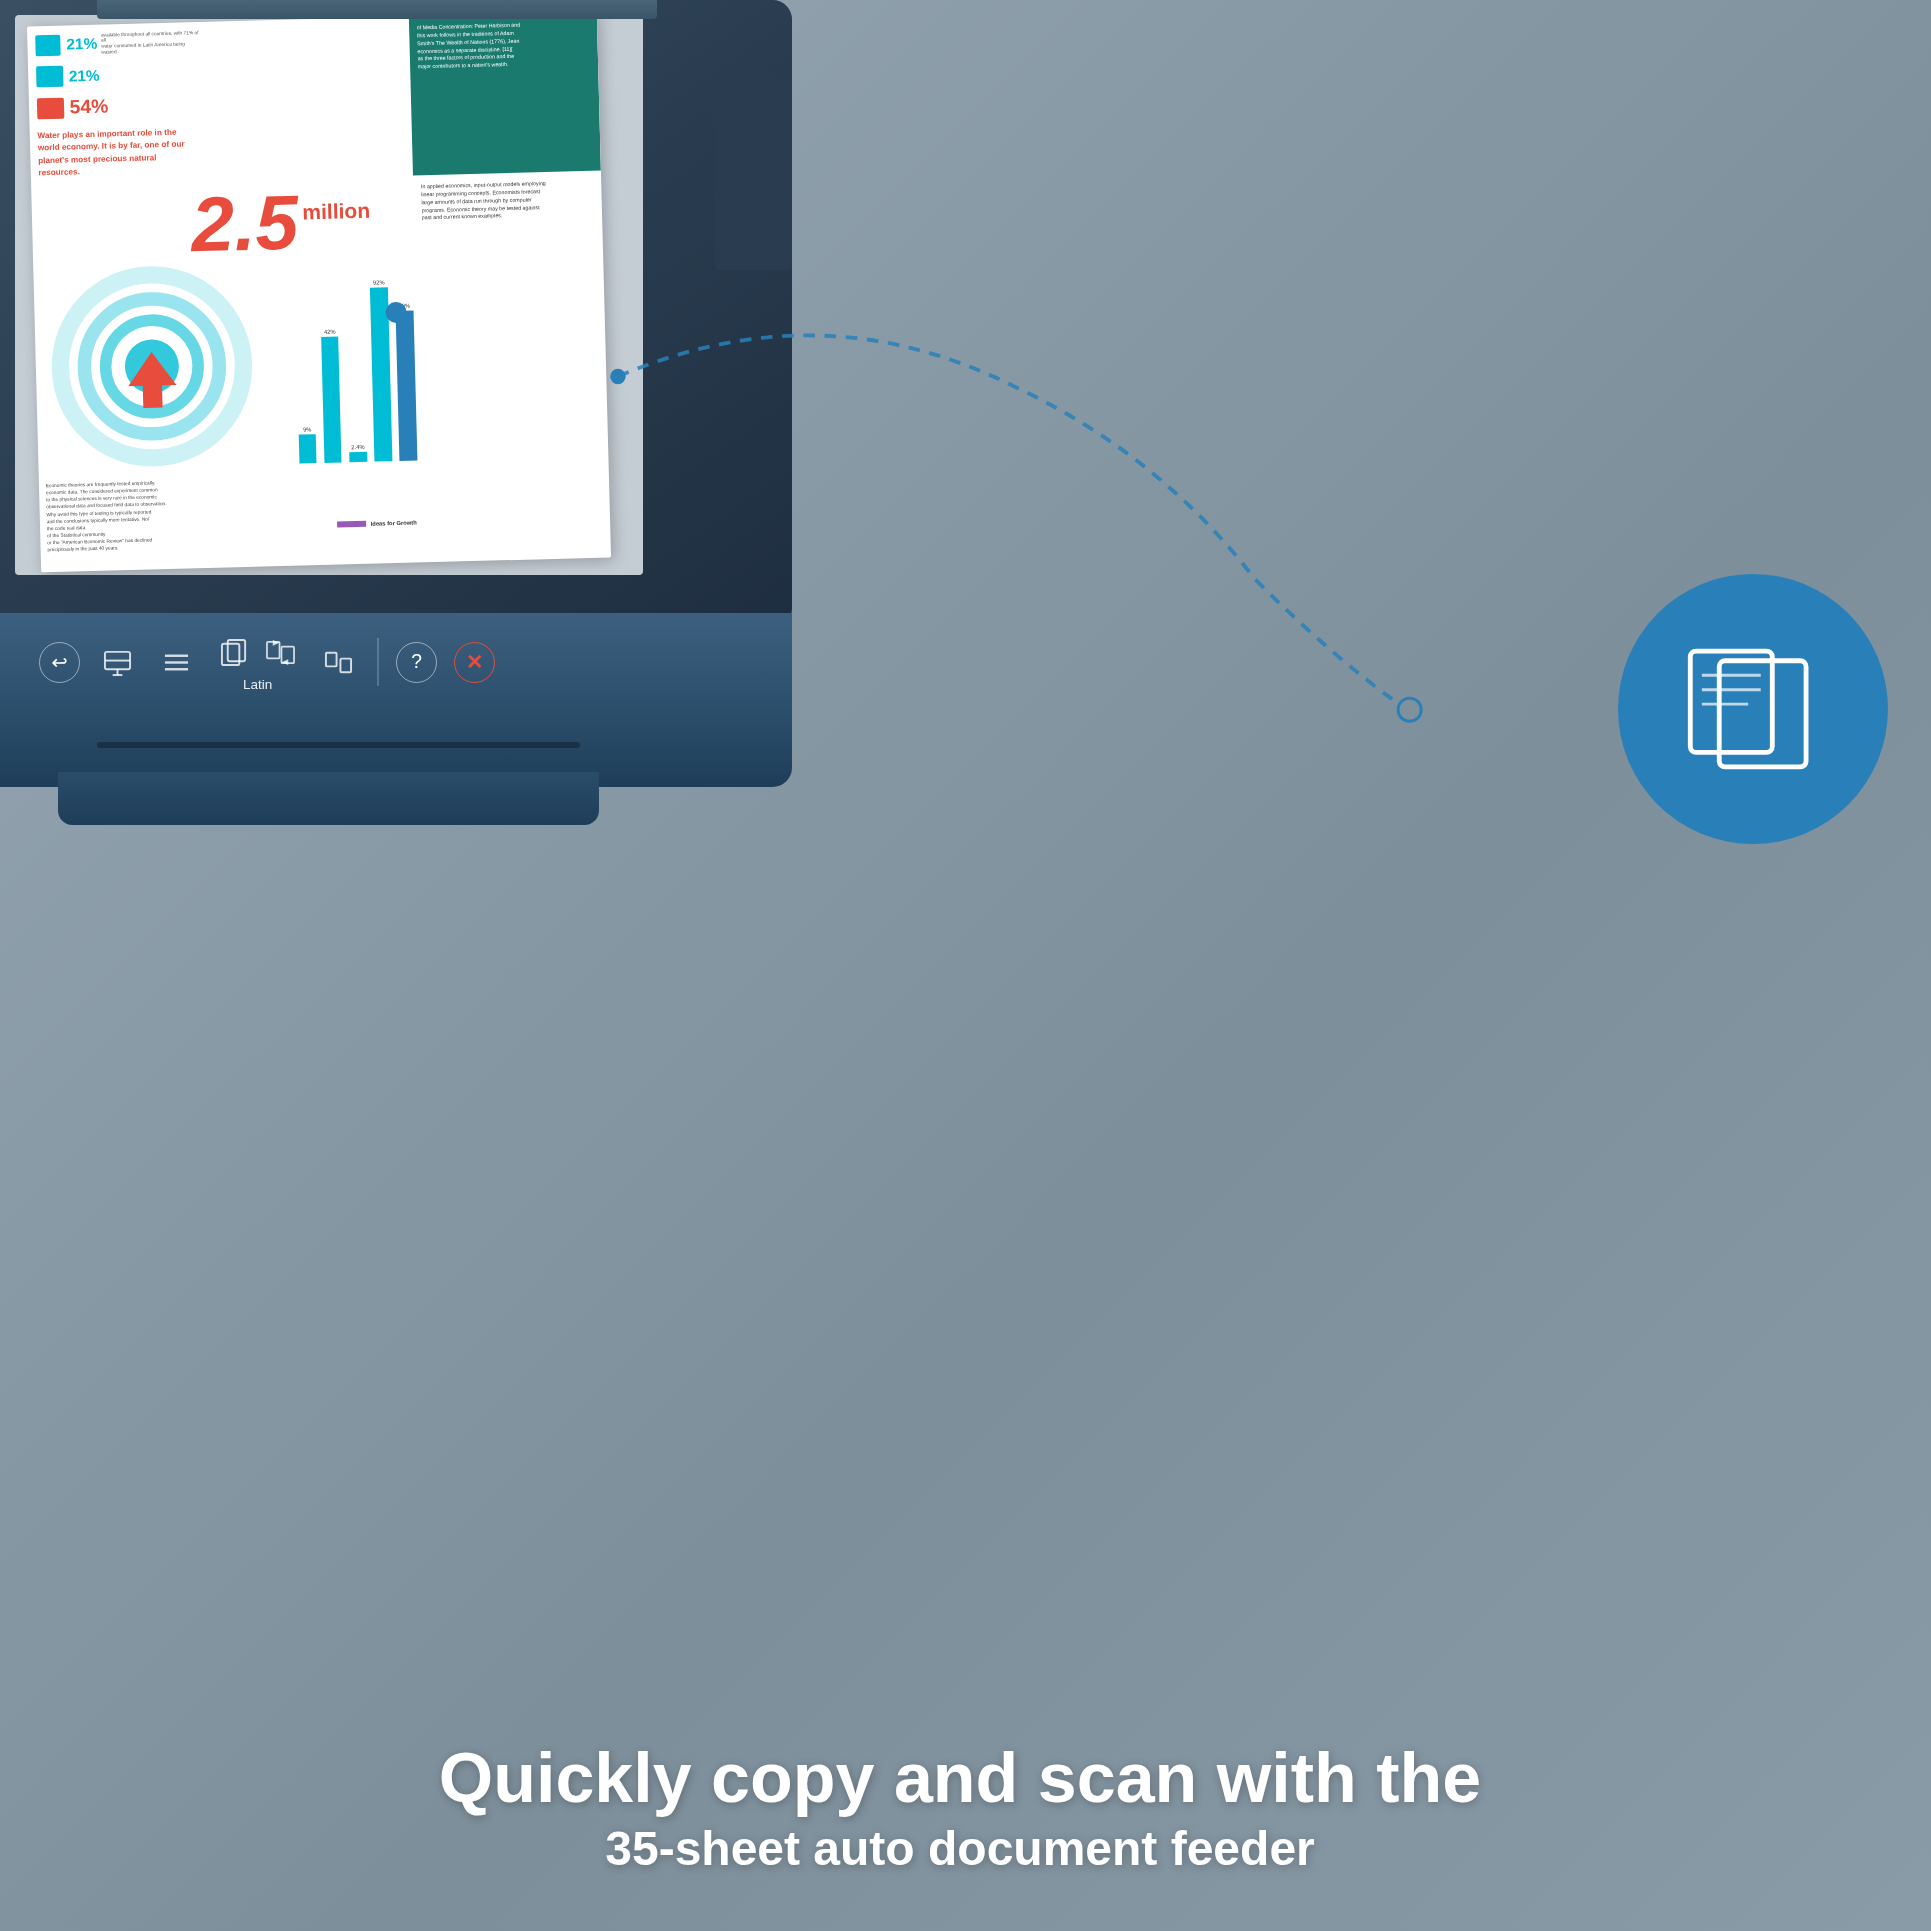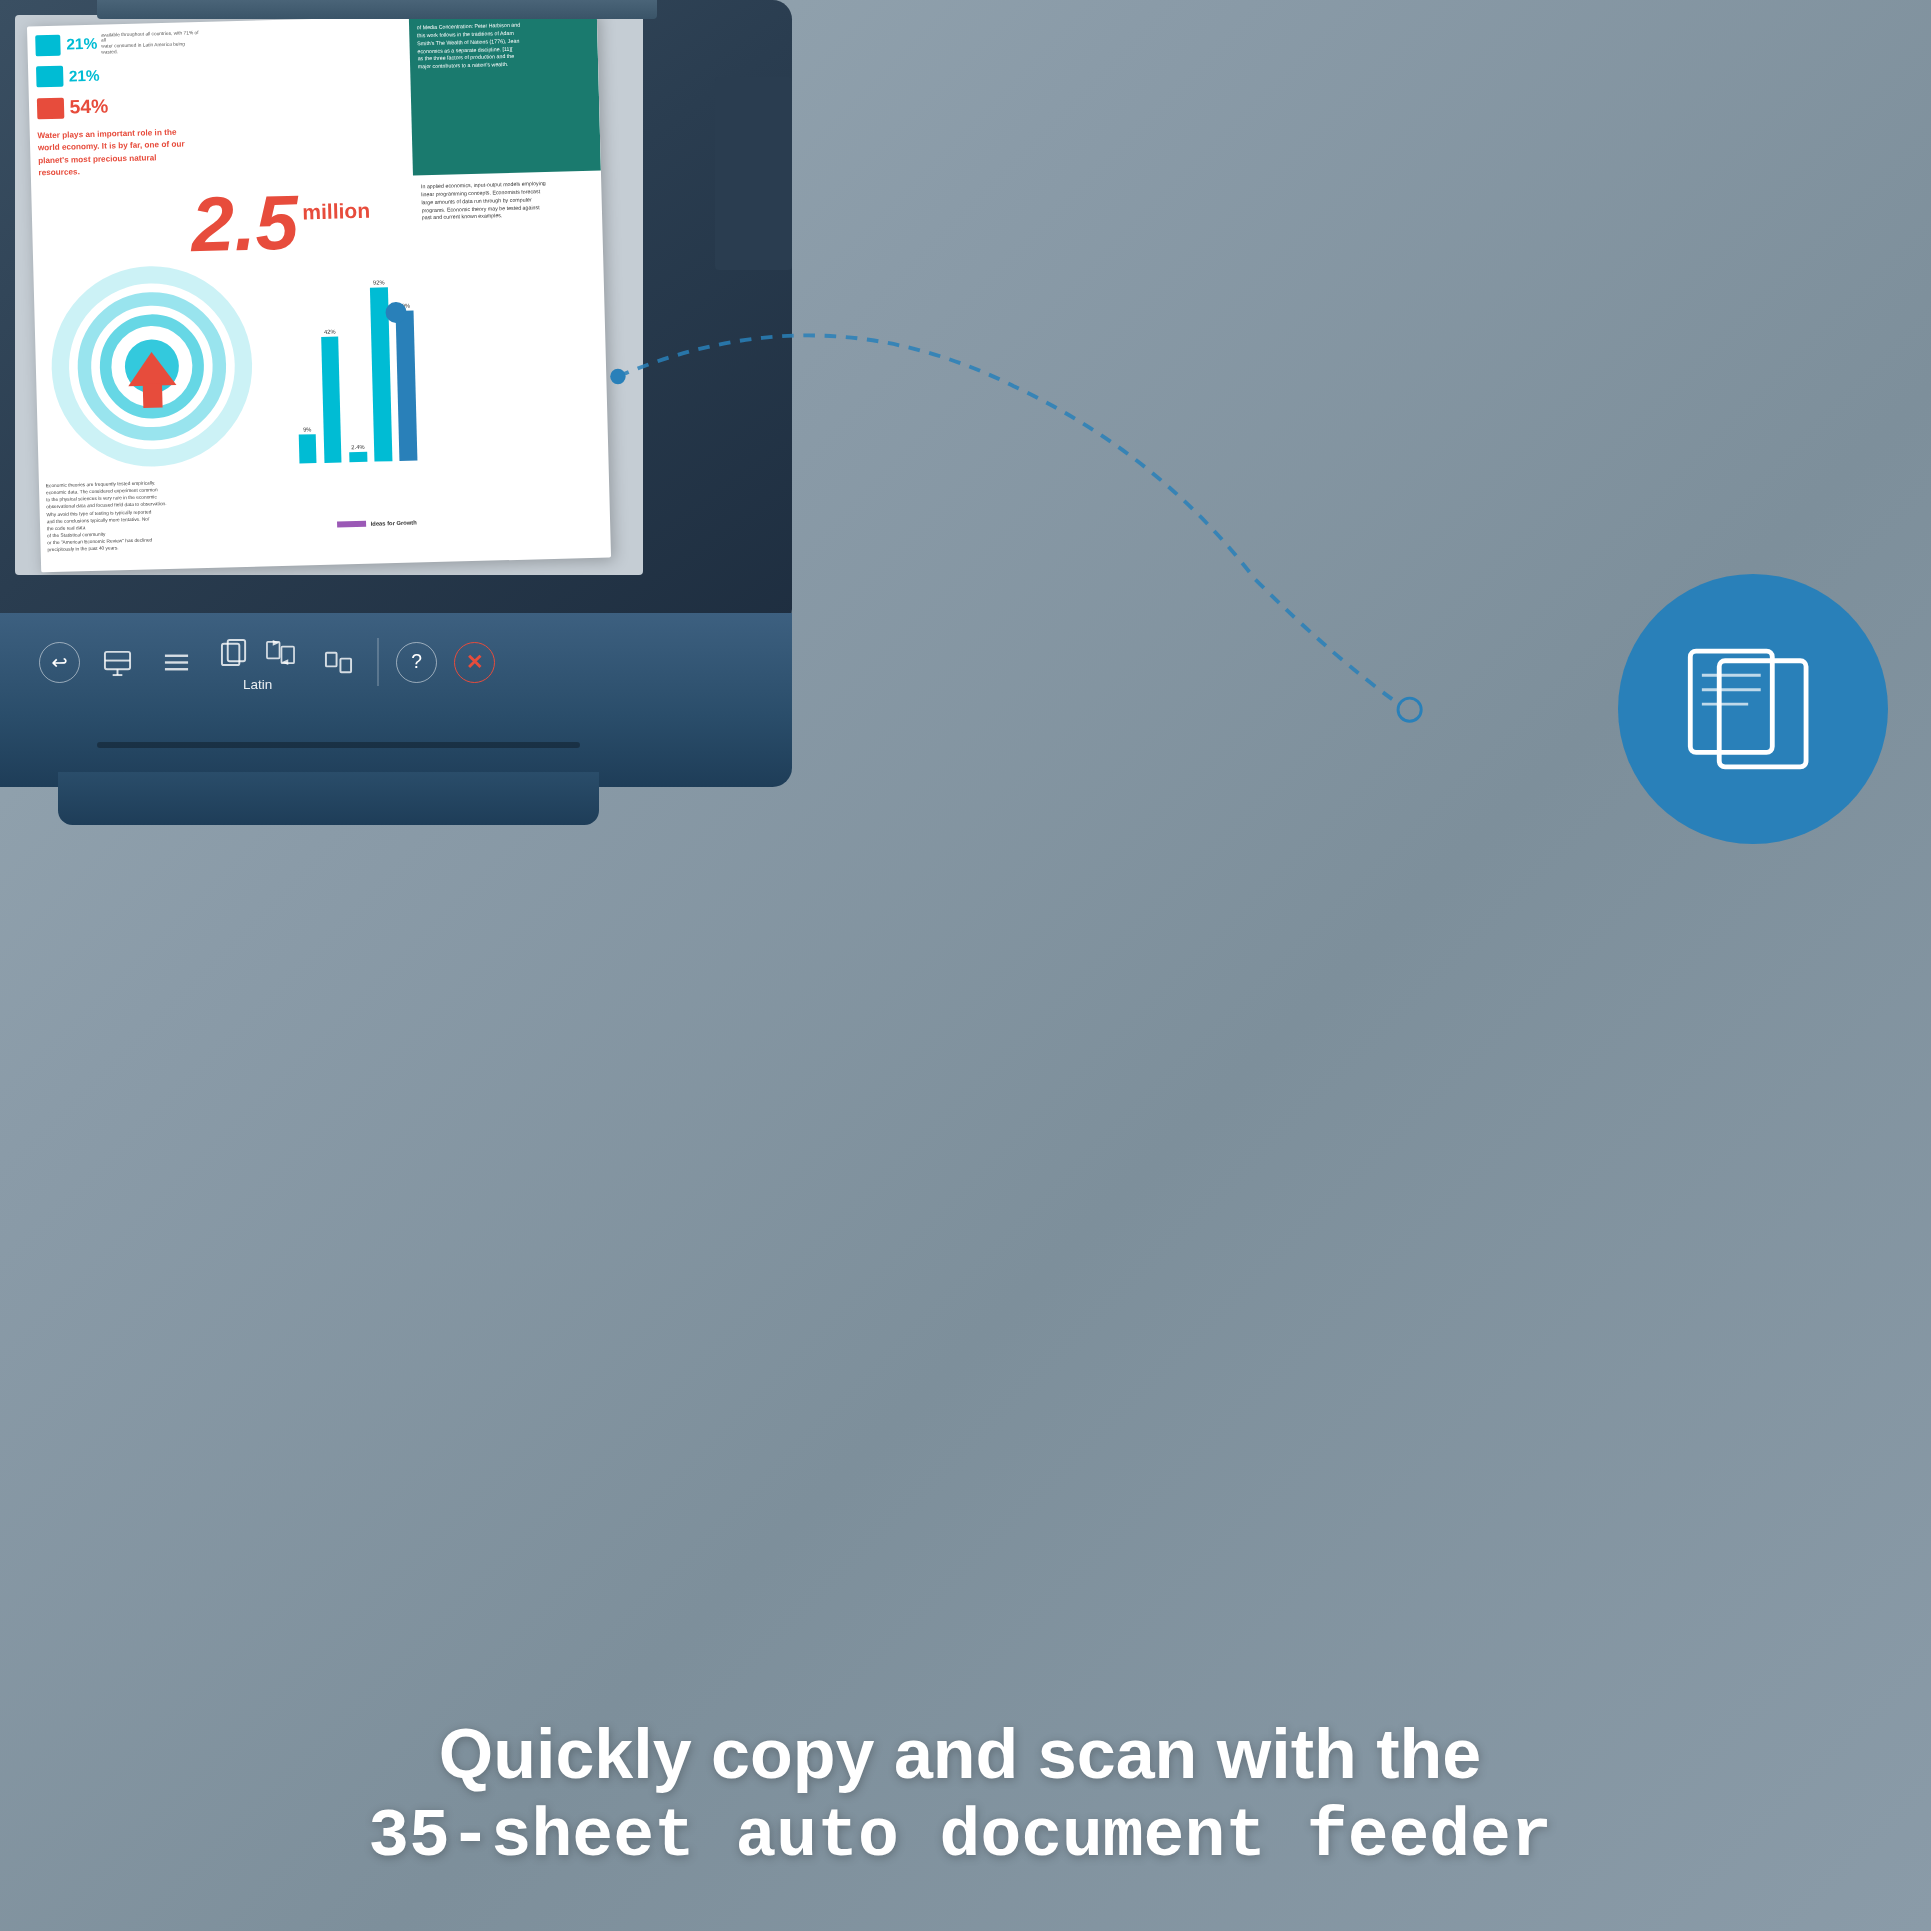--- a/index.html
+++ b/index.html
@@ -314,22 +314,21 @@
 ">
   <div style="
     font-size:70px;
     font-weight:900;
     color:white;
     line-height:1.2;
     text-shadow: 1px 1.9px 9.7px rgba(0,0,0,0.25);
     display:block;
   ">Quickly copy and scan with the</div>
   <div style="
-    font-size:68px;
+    font-size:48px;
     font-weight:900;
     color:white;
     line-height:1.2;
     text-shadow: 1px 1.9px 9.7px rgba(0,0,0,0.25);
     display:block;
-    font-family:Liberation Mono, monospace;
   ">35-sheet auto document feeder</div>
 </div>
 
 
 </body></html>

